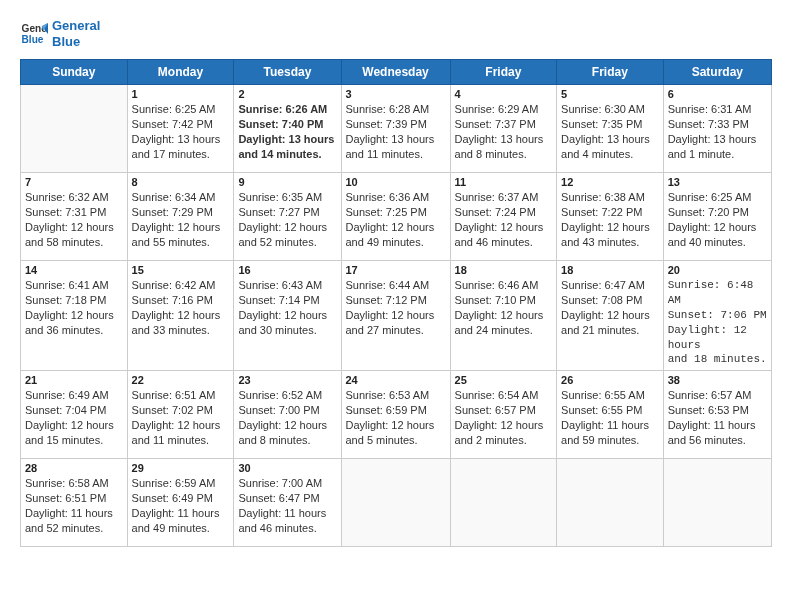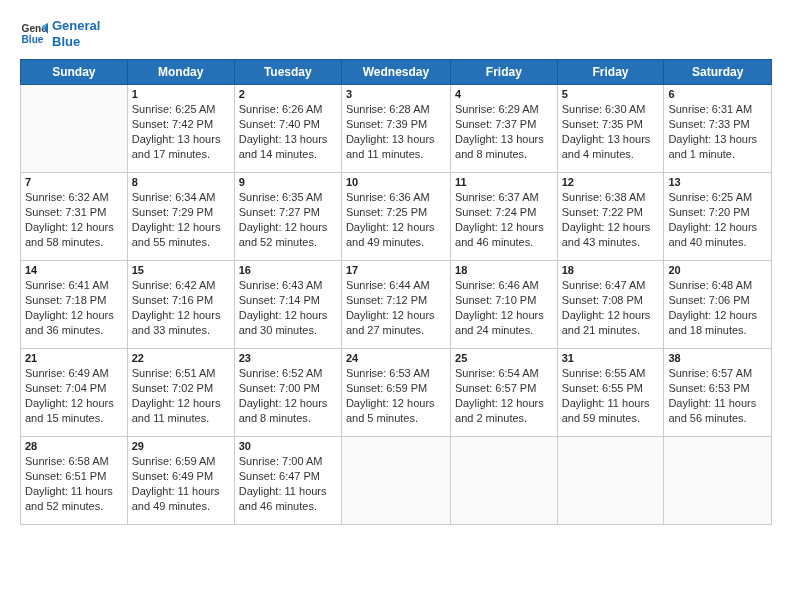--- a/index.html
+++ b/index.html
@@ -128,21 +128,21 @@
           <td class="empty-cell"></td>
           <td>
             <div class="day-num">1</div>
             <div class="cell-info" style="white-space: pre-line;">Sunrise: 6:25 AM
 Sunset: 7:42 PM
 Daylight: 13 hours
 and 17 minutes.</div>
           </td>
           <td>
             <div class="day-num">2</div>
-            <div class="cell-info" style="white-space: pre-line;">Sunrise: 6:26 AM
+            <div class="cell-info" style="white-space: pre-line; font-weight: bold;">Sunrise: 6:26 AM
 Sunset: 7:40 PM
 Daylight: 13 hours
 and 14 minutes.</div>
           </td>
           <td>
             <div class="day-num">3</div>
             <div class="cell-info" style="white-space: pre-line;">Sunrise: 6:28 AM
 Sunset: 7:39 PM
 Daylight: 13 hours
 and 11 minutes.</div>
@@ -258,21 +258,21 @@
           </td>
           <td>
             <div class="day-num">18</div>
             <div class="cell-info" style="white-space: pre-line;">Sunrise: 6:47 AM
 Sunset: 7:08 PM
 Daylight: 12 hours
 and 21 minutes.</div>
           </td>
           <td>
             <div class="day-num">20</div>
-            <div class="cell-info" style="white-space: pre-line;">Sunrise: 6:48 AM
+            <div class="cell-info" style="white-space: pre-line; font-family: Liberation Mono, monospace;">Sunrise: 6:48 AM
 Sunset: 7:06 PM
 Daylight: 12 hours
 and 18 minutes.</div>
           </td>
         </tr>
         <tr>
           <td>
             <div class="day-num">21</div>
             <div class="cell-info" style="white-space: pre-line;">Sunrise: 6:49 AM
 Sunset: 7:04 PM
@@ -301,21 +301,21 @@
 and 5 minutes.</div>
           </td>
           <td>
             <div class="day-num">25</div>
             <div class="cell-info" style="white-space: pre-line;">Sunrise: 6:54 AM
 Sunset: 6:57 PM
 Daylight: 12 hours
 and 2 minutes.</div>
           </td>
           <td>
-            <div class="day-num">31</div>
+            <div class="day-num">26</div>
             <div class="cell-info" style="white-space: pre-line;">Sunrise: 6:55 AM
 Sunset: 6:55 PM
 Daylight: 11 hours
 and 59 minutes.</div>
           </td>
           <td>
             <div class="day-num">38</div>
             <div class="cell-info" style="white-space: pre-line;">Sunrise: 6:57 AM
 Sunset: 6:53 PM
 Daylight: 11 hours

